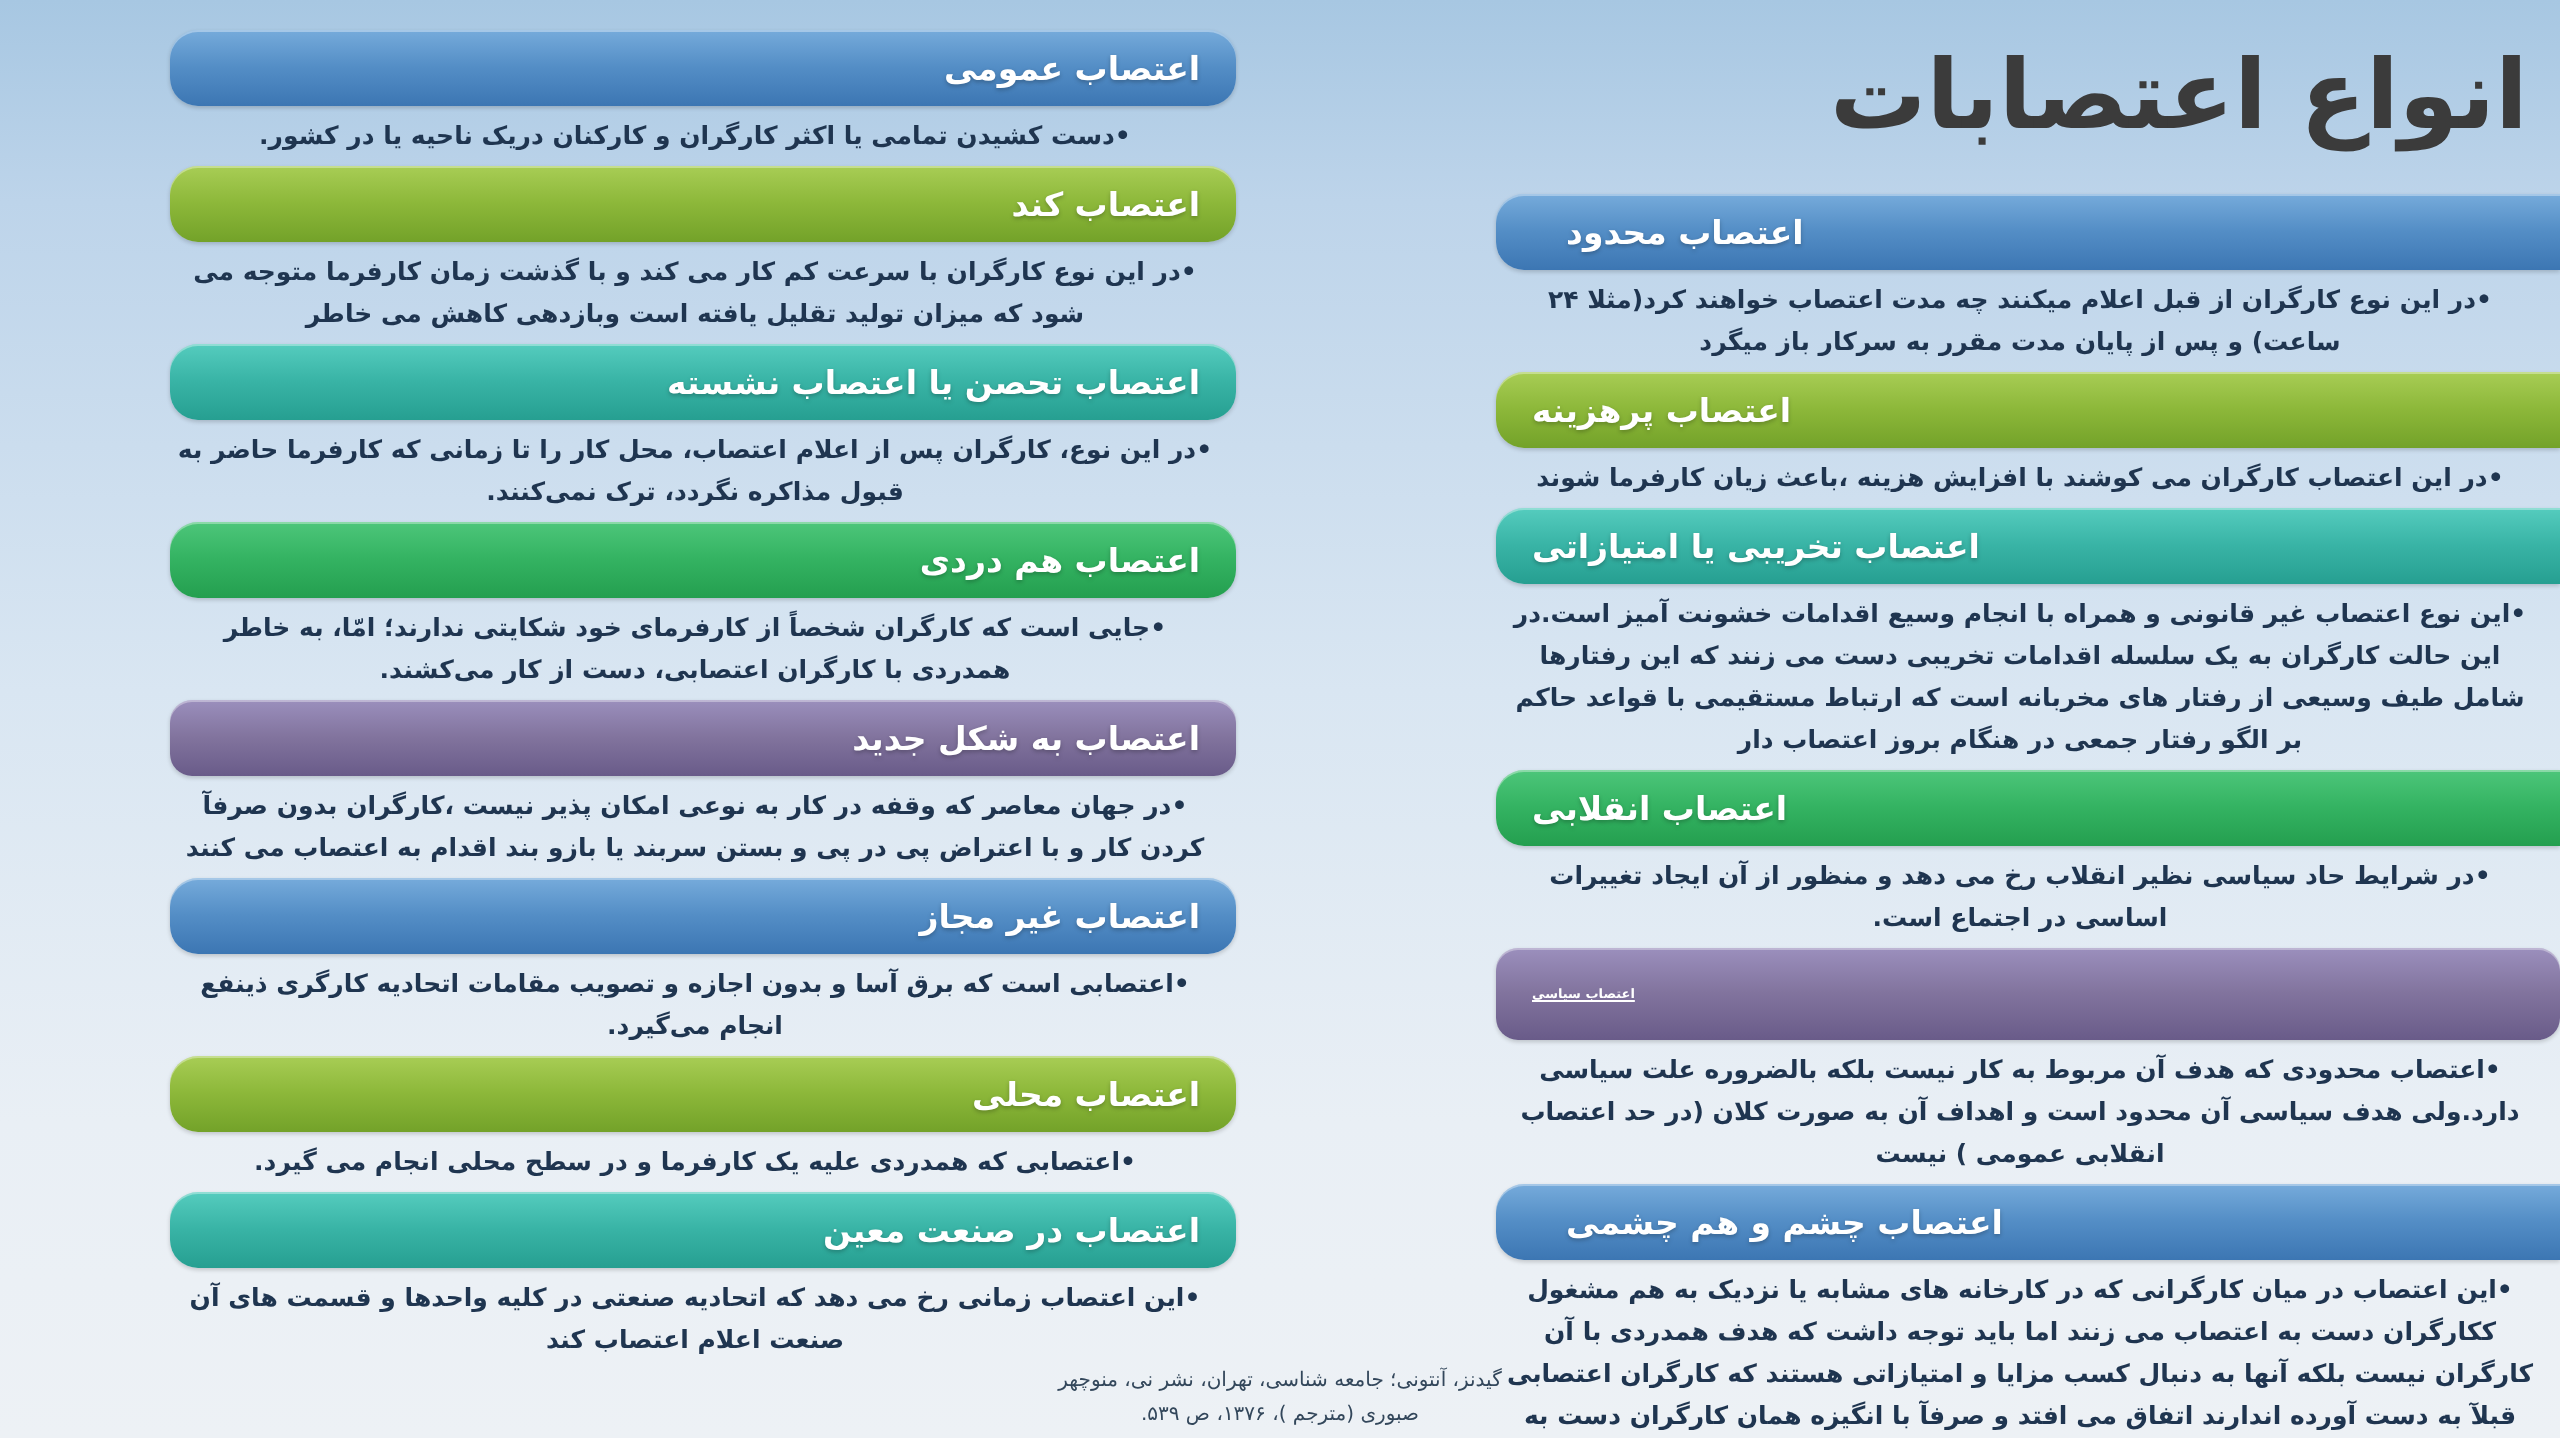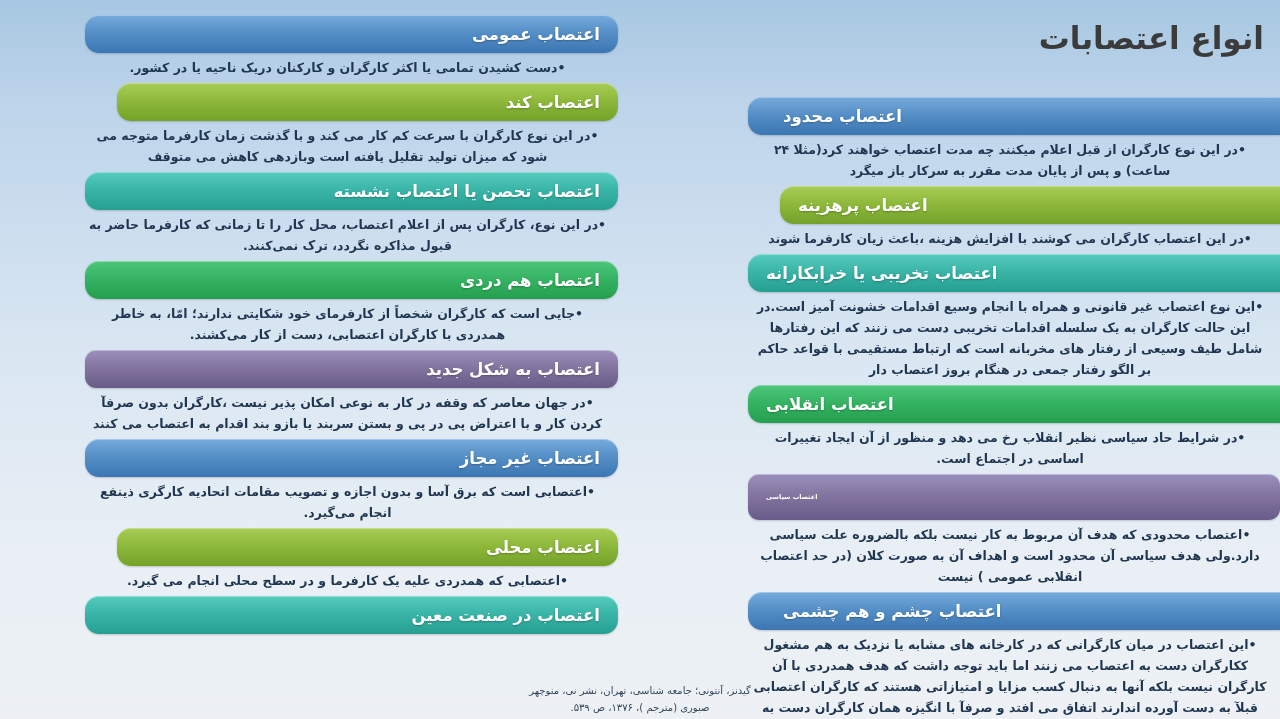--- a/index.html
+++ b/index.html
@@ -6,43 +6,43 @@
   .slide {
     position: relative;
     width: 1280px; height: 719px;
     overflow: hidden;
     direction: rtl;
     font-family: "DejaVu Sans", sans-serif;
     background: linear-gradient(180deg, #a7c7e2 0%, #bdd4ea 14%, #d9e6f2 48%, #e9eff5 78%, #edf1f5 100%);
   }
   .title {
     position: absolute; top: 20px; right: 16px;
-    font-size: 31px; font-weight: bold; color: #3b3b3b;
+    font-size: 48px; font-weight: bold; color: #3b3b3b;
     margin: 0; line-height: 1.2;
   }
   .col { position: absolute; }
   .col-left  { top: 15px; left: 85px;  width: 533px; }
   .col-right { top: 97px; right: 0;    width: 532px; }
   .bar {
     height: 38px; box-sizing: border-box;
     border-radius: 14px;
     display: flex; align-items: center;
     padding: 0 18px;
     color: #ffffff; font-weight: bold; font-size: 16.5px;
     text-shadow: 0 1px 2px rgba(0,0,0,0.25);
     box-shadow: inset 0 1px 0 rgba(255,255,255,0.35), 0 1px 2px rgba(0,0,0,0.18);
   }
   .col-right .bar { border-radius: 14px 0 0 14px; justify-content: flex-end; }
   .bar[data-variant="blue"]   { background: linear-gradient(180deg, #76abdb 0%, #548ec6 48%, #3c76b3 100%); padding-left: 35px; }
-  .bar[data-variant="olive"]  { background: linear-gradient(180deg, #a8cd55 0%, #8db83a 48%, #73a229 100%); margin-left: 32px; }
+  .bar[data-variant="olive"]  { background: linear-gradient(180deg, #a8cd55 0%, #8db83a 48%, #73a229 100%); }
   .bar[data-variant="teal"]   { background: linear-gradient(180deg, #55ccbe 0%, #39b4a6 48%, #269f91 100%); }
   .bar[data-variant="green"]  { background: linear-gradient(180deg, #4dc67a 0%, #34b362 48%, #249f4f 100%); }
   .bar[data-variant="purple"] { background: linear-gradient(180deg, #9b8fbd 0%, #82749e 48%, #695b89 100%); border-radius: 11px; }
   .bar-tall { height: 46px; }
-  .small-label { padding-left: 18px; padding-right: 56px; }
+  .small-label { padding-left: 18px; padding-right: 56px; text-decoration: underline; }
   .small-label .bar-label { font-size: 6.5px; text-shadow: none; }
   .desc {
     margin: 4px 0 5px; padding: 0 10px 0 2px;
     color: #1f3550; font-weight: bold;
     font-size: 12.5px; line-height: 21px;
     text-align: center;
   }
   .footer {
     position: absolute; bottom: 3px; left: 25px; width: 1230px;
     text-align: center; color: #33475b;
@@ -62,21 +62,21 @@
       <div class="bar" data-variant="blue">
         <span class="bar-label">اعتصاب عمومی</span>
       </div>
       <p class="desc">•دست کشیدن تمامی یا اکثر کارگران و کارکنان دریک ناحیه یا در کشور.</p>
     </section>
 
     <section>
       <div class="bar" data-variant="olive">
         <span class="bar-label">اعتصاب کند</span>
       </div>
-      <p class="desc">•در این نوع کارگران با سرعت کم کار می کند و با گذشت زمان کارفرما متوجه می شود که میزان تولید تقلیل یافته است  وبازدهی کاهش می متوقف</p>
+      <p class="desc">•در این نوع کارگران با سرعت کم کار می کند و با گذشت زمان کارفرما متوجه می شود که میزان تولید تقلیل یافته است  وبازدهی کاهش می خاطر</p>
     </section>
 
     <section>
       <div class="bar" data-variant="teal">
         <span class="bar-label">اعتصاب تحصن یا اعتصاب نشسته</span>
       </div>
       <p class="desc">•در این نوع، کارگران پس از اعلام اعتصاب، محل کار را تا زمانی که کارفرما حاضر به قبول مذاکره نگردد، ترک نمی‌کنند.</p>
     </section>
 
     <section>
@@ -104,20 +104,21 @@
       <div class="bar" data-variant="olive">
         <span class="bar-label">اعتصاب محلی</span>
       </div>
       <p class="desc">•اعتصابی که همدردی علیه یک کارفرما و در سطح محلی انجام می گیرد.</p>
     </section>
 
     <section>
       <div class="bar" data-variant="teal">
         <span class="bar-label">اعتصاب در صنعت معین</span>
       </div>
+      <p class="desc">•این اعتصاب زمانی رخ می دهد که اتحادیه صنعتی در کلیه واحدها و قسمت های آن صنعت اعلام اعتصاب کند</p>
     </section>
 
   </div>
 
   <div class="col col-right">
 
     <section>
       <div class="bar" data-variant="blue">
         <span class="bar-label">اعتصاب محدود</span>
       </div>
@@ -126,21 +127,21 @@
 
     <section>
       <div class="bar" data-variant="olive">
         <span class="bar-label">اعتصاب پرهزینه</span>
       </div>
       <p class="desc">•در این اعتصاب کارگران می کوشند با افزایش هزینه ،باعث زیان کارفرما شوند</p>
     </section>
 
     <section>
       <div class="bar" data-variant="teal">
-        <span class="bar-label">اعتصاب تخریبی یا خرابکارانه</span>
+        <span class="bar-label">اعتصاب تخریبی یا امتیازاتی</span>
       </div>
       <p class="desc">•این نوع اعتصاب غیر قانونی و همراه با انجام وسیع اقدامات خشونت آمیز است.در این حالت کارگران به یک سلسله اقدامات تخریبی دست می زنند که این رفتارها شامل طیف وسیعی از رفتار های مخربانه است که ارتباط مستقیمی با قواعد حاکم بر الگو رفتار جمعی در هنگام بروز اعتصاب دار</p>
     </section>
 
     <section>
       <div class="bar" data-variant="green">
         <span class="bar-label">اعتصاب انقلابی</span>
       </div>
       <p class="desc">•در شرایط حاد سیاسی نظیر انقلاب رخ می دهد و منظور از آن ایجاد تغییرات اساسی در اجتماع است.</p>
     </section>

